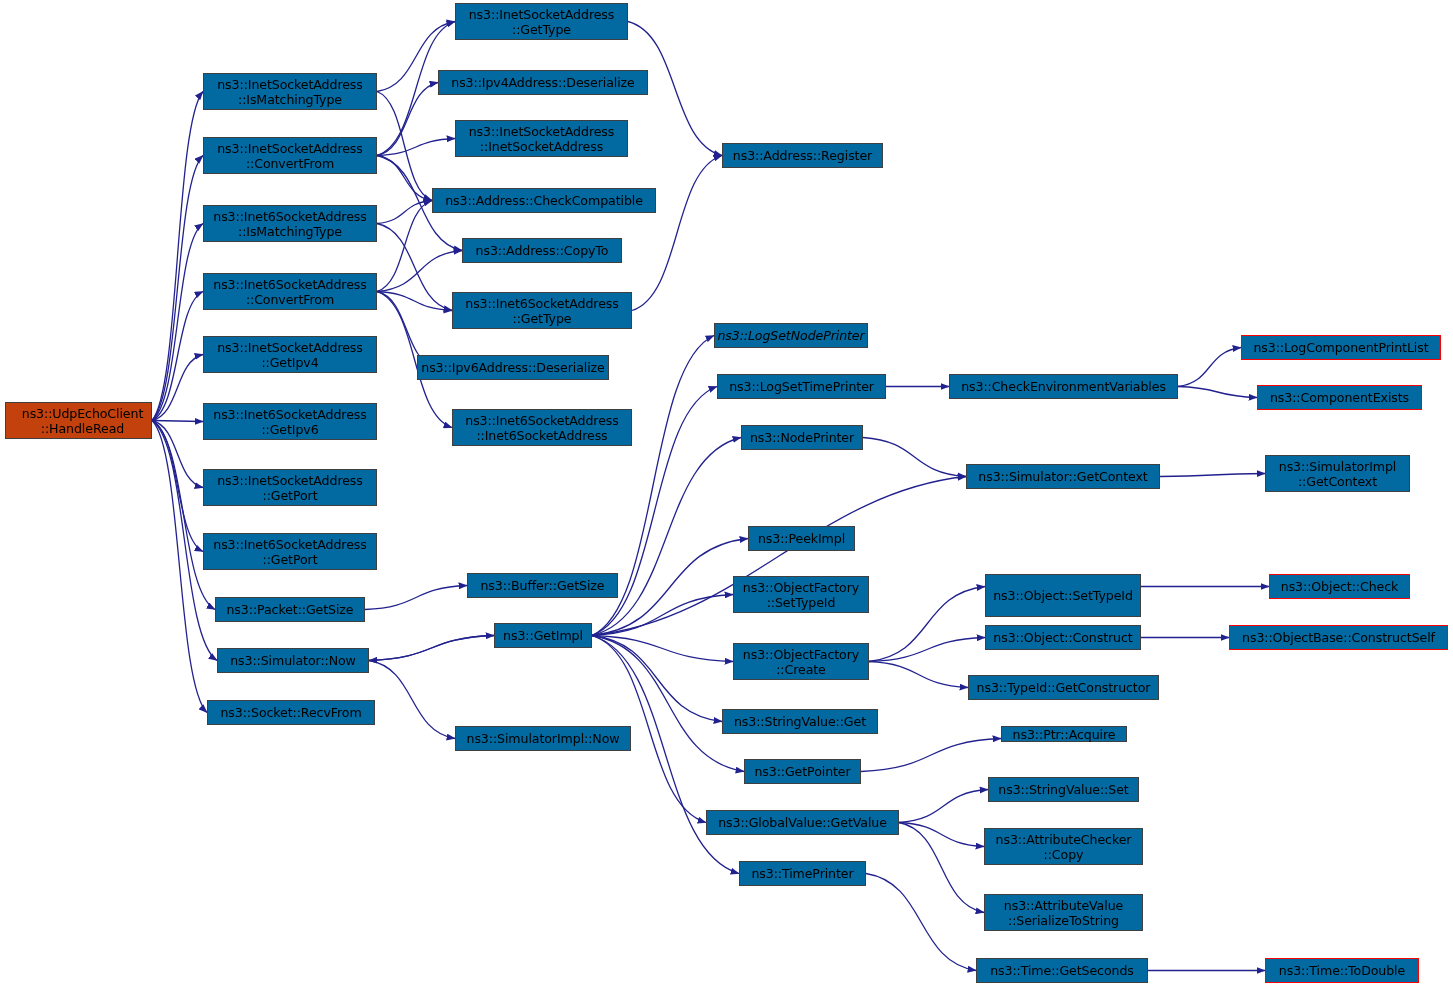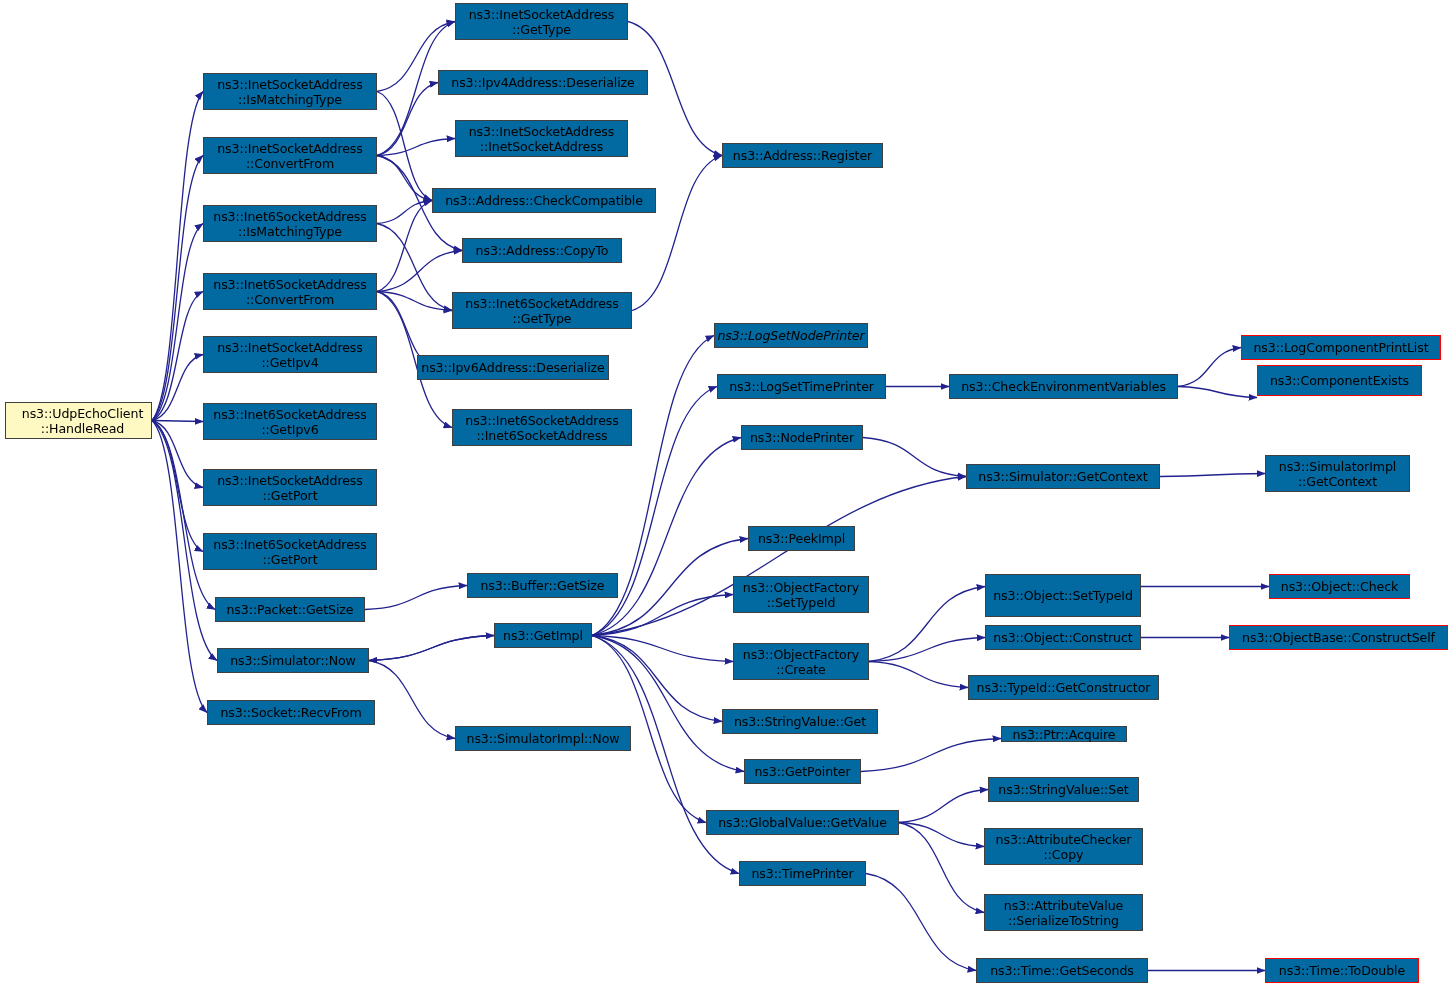--- a/index.html
+++ b/index.html
@@ -35,21 +35,21 @@
     background: #0369a1;
     border: 1px solid #404040;
     color: #000000;
     font-size: 12.6px;
     line-height: 15px;
     letter-spacing: -0.1px;
     white-space: pre;
     z-index: 5;
   }
   .node.root {
-    background: #fef9c3;
+    background: #c2410c;
     border-color: #404040;
     padding-left: 8px;
   }
   .node.red {
     border-color: #ff0000;
     border-width: 1px;
   }
   .node-label {
     display: block;
   }
@@ -181,20 +181,20 @@
       <div class="node" style="left: 985px; top: 625px; width: 156px; height: 25px;"><span class="node-label">ns3::Object::Construct</span></div>
       <div class="node" style="left: 968px; top: 675px; width: 191px; height: 25px;"><span class="node-label">ns3::TypeId::GetConstructor</span></div>
       <div class="node" style="left: 1001px; top: 726px; width: 126px; height: 16px;"><span class="node-label">ns3::Ptr::Acquire</span></div>
       <div class="node" style="left: 988px; top: 777px; width: 151px; height: 25px;"><span class="node-label">ns3::StringValue::Set</span></div>
       <div class="node" style="left: 984px; top: 828px; width: 159px; height: 37px;"><span class="node-label">ns3::AttributeChecker
 ::Copy</span></div>
       <div class="node" style="left: 984px; top: 894px; width: 159px; height: 37px;"><span class="node-label">ns3::AttributeValue
 ::SerializeToString</span></div>
       <div class="node" style="left: 976px; top: 958px; width: 172px; height: 25px;"><span class="node-label">ns3::Time::GetSeconds</span></div>
       <div class="node red" style="left: 1241px; top: 335px; width: 200px; height: 25px;"><span class="node-label">ns3::LogComponentPrintList</span></div>
-      <div class="node red" style="left: 1257px; top: 365px; width: 165px; height: 31px;"><span class="node-label">ns3::ComponentExists</span></div>
+      <div class="node red" style="left: 1257px; top: 385px; width: 165px; height: 25px;"><span class="node-label">ns3::ComponentExists</span></div>
       <div class="node" style="left: 1265px; top: 455px; width: 145px; height: 37px;"><span class="node-label">ns3::SimulatorImpl
 ::GetContext</span></div>
       <div class="node red" style="left: 1269px; top: 574px; width: 141px; height: 25px;"><span class="node-label">ns3::Object::Check</span></div>
       <div class="node red" style="left: 1229px; top: 625px; width: 219px; height: 25px;"><span class="node-label">ns3::ObjectBase::ConstructSelf</span></div>
       <div class="node red" style="left: 1265px; top: 958px; width: 154px; height: 25px;"><span class="node-label">ns3::Time::ToDouble</span></div>
     </div>
 </div>
 
 </body></html>

